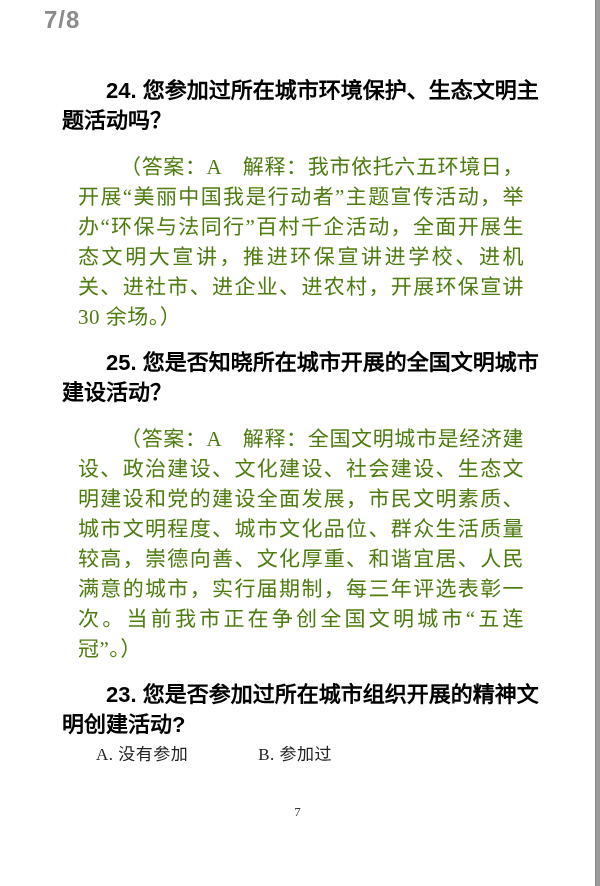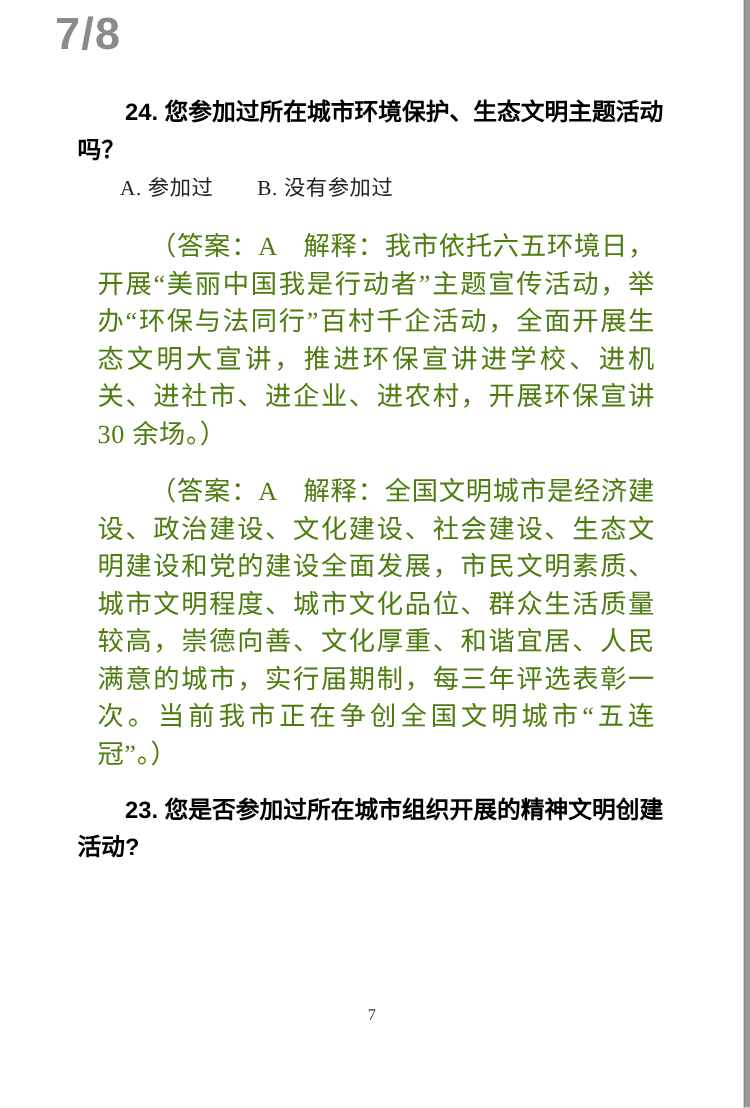--- a/index.html
+++ b/index.html
@@ -13,35 +13,35 @@
     position: relative;
     overflow: hidden;
     font-family: "Liberation Serif", "DejaVu Serif", serif;
     color: #1c1c1c;
   }
   .page-indicator {
     position: absolute;
     left: 44px;
     top: 6px;
     font-family: "Liberation Sans", "DejaVu Sans", sans-serif;
-    font-size: 36px;
+    font-size: 24px;
     font-weight: 600;
     color: #8b8b8b;
     letter-spacing: 1px;
   }
   .content {
     position: absolute;
     left: 62px;
     top: 76px;
     width: 478px;
   }
   .q-title {
     font-family: "Liberation Sans", "DejaVu Sans", sans-serif;
     font-weight: 700;
-    font-size: 19px;
+    font-size: 22px;
     line-height: 30px;
     color: #000000;
     text-indent: 2em;
     margin: 0;
   }
   .q-options {
     font-size: 17px;
     line-height: 30px;
     text-indent: 2em;
     margin: 0;
@@ -79,29 +79,30 @@
 </style>
 </head>
 <body>
 
 <div class="page-indicator">7/8</div>
 
 <div class="content">
 
   <section>
     <div class="q-title">24. 您参加过所在城市环境保护、生态文明主题活动吗？</div>
-    <div class="q-options">A. 参加过　　B. 没有参加过</div>
     <div class="q-answer">（答案：A　解释：我市依托六五环境日，开展“美丽中国我是行动者”主题宣传活动，举办“环保与法同行”百村千企活动，全面开展生态文明大宣讲，推进环保宣讲进学校、进机关、进社市、进企业、进农村，开展环保宣讲 30 余场。）</div>
   </section>
 
   <section>
+    <div class="q-title">25. 您是否知晓所在城市开展的全国文明城市建设活动？</div>
     <div class="q-answer">（答案：A　解释：全国文明城市是经济建设、政治建设、文化建设、社会建设、生态文明建设和党的建设全面发展，市民文明素质、城市文明程度、城市文化品位、群众生活质量较高，崇德向善、文化厚重、和谐宜居、人民满意的城市，实行届期制，每三年评选表彰一次。当前我市正在争创全国文明城市“五连冠”。）</div>
   </section>
 
   <section>
     <div class="q-title">23. 您是否参加过所在城市组织开展的精神文明创建活动?</div>
+    <div class="q-options">A. 没有参加　　　　B. 参加过</div>
   </section>
 
 </div>
 
 <div class="page-footer">7</div>
 
 <div class="scrollbar"></div>
 
 </body></html>

